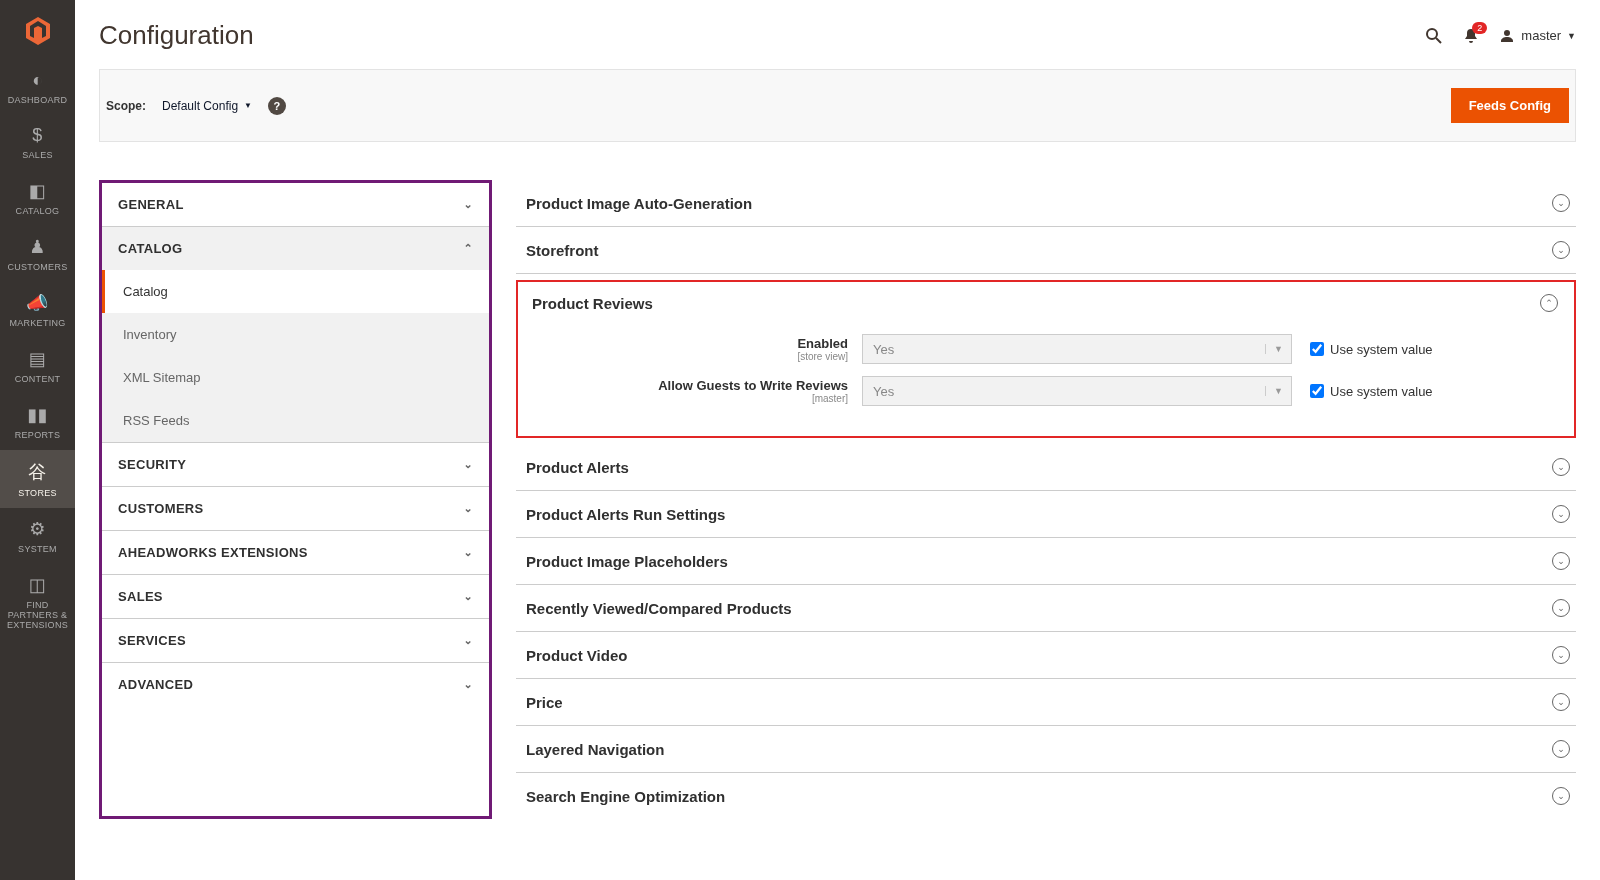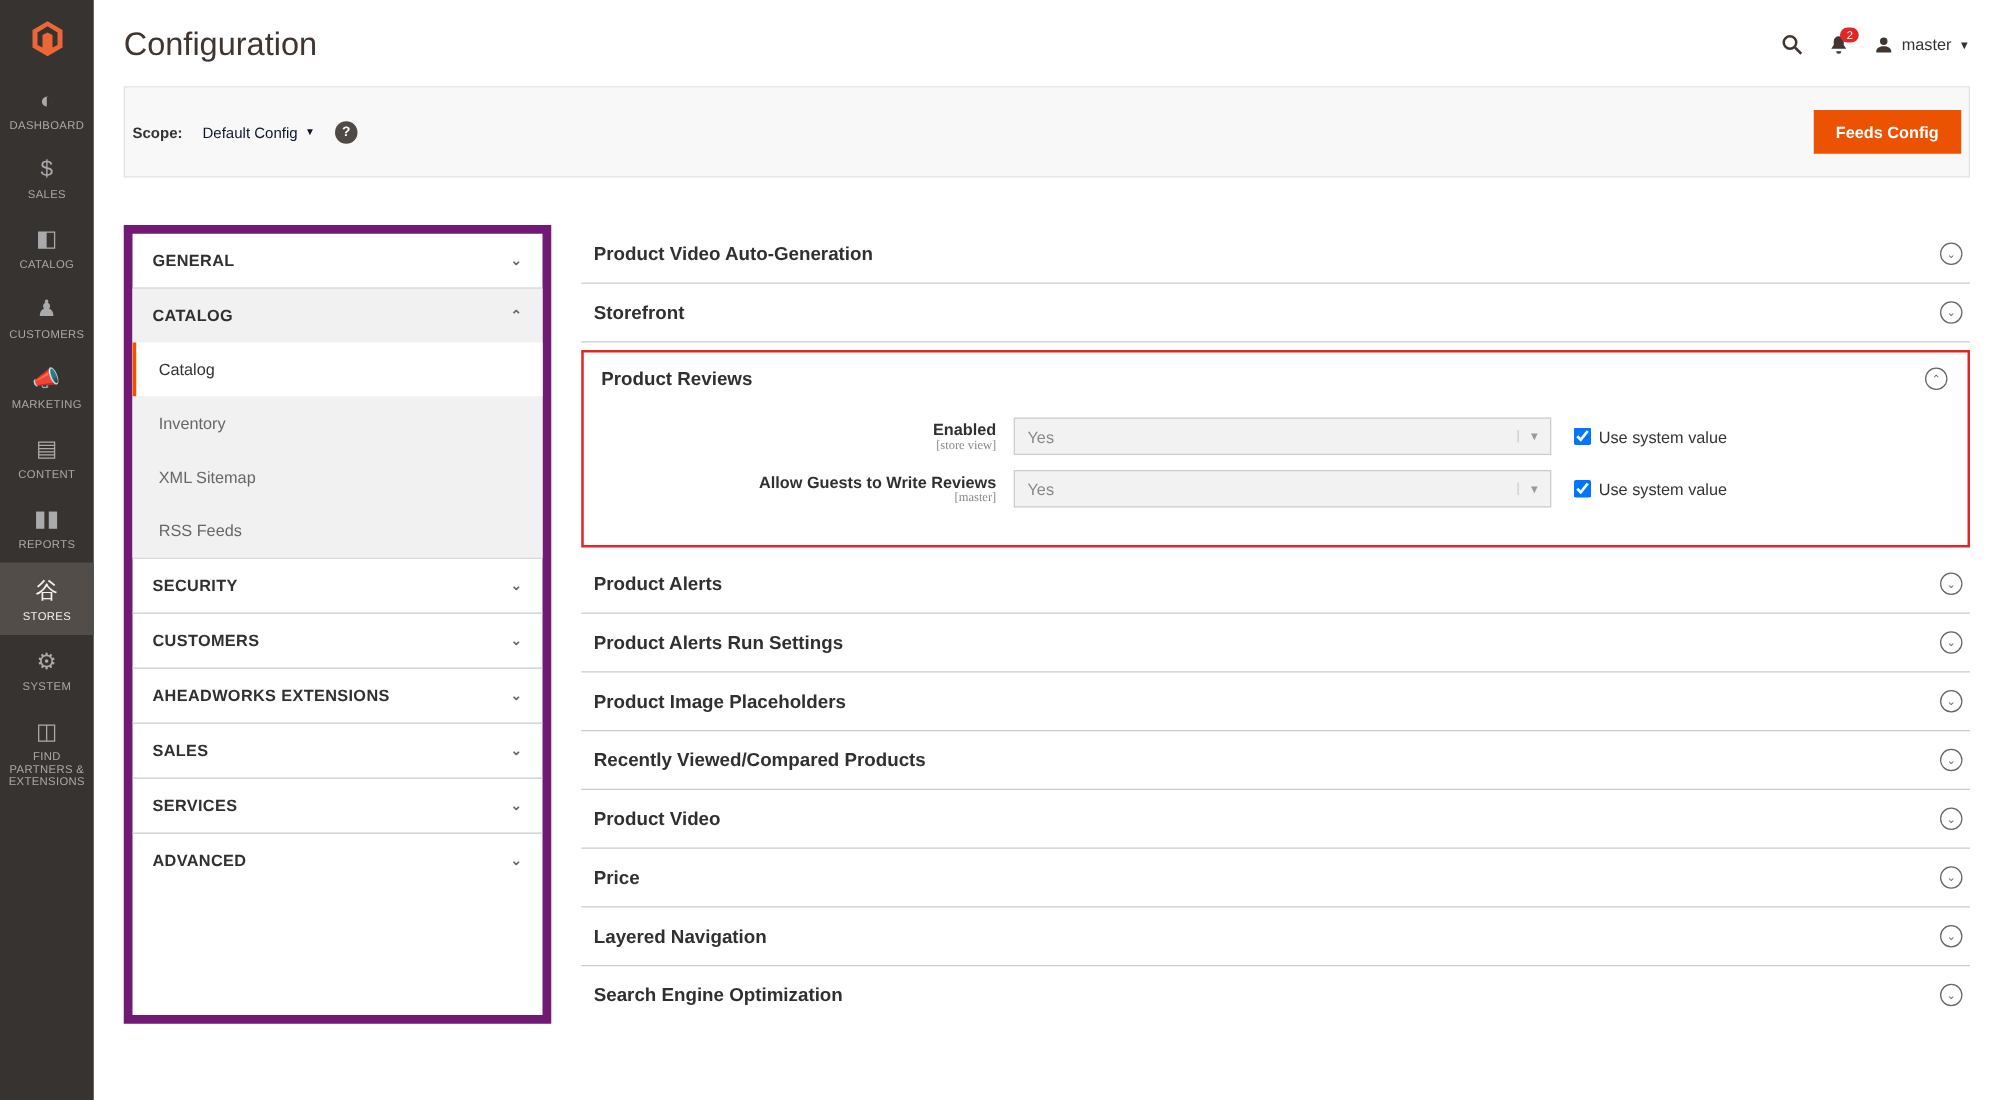--- a/index.html
+++ b/index.html
@@ -29,40 +29,40 @@
 
 .scope-bar { background: #f8f8f8; border: 1px solid #e3e3e3; padding: 18px 6px; display: flex; align-items: center; justify-content: space-between; margin-bottom: 38px; }
 .scope-left { display: flex; align-items: center; gap: 16px; }
 .scope-label { font-weight: 600; font-size: 12px; }
 .scope-select { font-size: 12px; color: #0f172a; cursor: pointer; display: inline-flex; align-items: center; gap: 6px; }
 .scope-help { width: 18px; height: 18px; border-radius: 50%; background: #514943; color: #fff; display: inline-flex; align-items: center; justify-content: center; font-size: 11px; font-weight: bold; cursor: pointer; }
 .btn-primary { background: #eb5202; color: #fff; border: none; padding: 10px 18px; font-size: 13px; font-weight: 600; cursor: pointer; }
 
 
 .content { display: flex; gap: 24px; }
-.config-nav { width: 342px; border: 7px solid #701a75; flex-shrink: 0; }
+.config-nav { width: 393px; border: 3px solid #701a75; flex-shrink: 0; }
 .config-group { border-bottom: 1px solid #ccc; }
 .config-group:last-child { border-bottom: none; }
 .config-group-head { display: flex; justify-content: space-between; align-items: center; padding: 14px 16px; font-size: 13px; font-weight: 600; text-transform: uppercase; cursor: pointer; color: #303030; letter-spacing: 0.3px; }
 .config-group-head .chev { font-size: 11px; color: #666; }
 .config-group.expanded .config-group-head { background: #f1f1f1; }
 .config-sub { background: #f1f1f1; }
 .config-sub-item { padding: 14px 18px; font-size: 13px; color: #666; cursor: pointer; border-left: 3px solid transparent; }
 .config-sub-item.active { background: #fff; border-left-color: #eb5202; color: #333; font-weight: 400; }
 
 .config-panel { flex: 1; }
 .section { border-bottom: 1px solid #ccc; padding: 14px 0 14px 10px; display: flex; justify-content: space-between; align-items: center; cursor: pointer; }
 .section-title { font-size: 15px; font-weight: 600; color: #303030; }
 .circle-chev { width: 18px; height: 18px; border: 1px solid #666; border-radius: 50%; display: inline-flex; align-items: center; justify-content: center; font-size: 9px; color: #666; margin-right: 6px; }
 .section-open { border: 2px solid #e22626; padding: 0; margin: 6px 0; }
 .section-open .section-head { display: flex; justify-content: space-between; align-items: center; padding: 12px 10px 18px 14px; cursor: pointer; }
 .section-body { padding: 4px 14px 18px 14px; }
 .field-row { display: flex; align-items: center; margin-bottom: 12px; }
 .field-label { width: 330px; text-align: right; padding-right: 14px; font-size: 13px; font-weight: 600; color: #303030; }
-.field-label .scope-hint { display: block; font-size: 10px; color: #888; font-weight: 400; font-family: Liberation Serif, serif; }
+.field-label .scope-hint { display: block; font-size: 10px; color: #888; font-weight: 400; }
 .field-select { flex: 0 0 430px; display: flex; align-items: center; background: #f2f2f2; border: 1px solid #ccc; height: 30px; color: #888; font-size: 13px; }
 .field-select .val { flex: 1; padding: 0 10px; }
 .field-select .dd { width: 26px; border-left: 1px solid #ccc; display: flex; align-items: center; justify-content: center; font-size: 9px; color: #999; }
 .field-check { margin-left: 18px; display: flex; align-items: center; gap: 6px; font-size: 13px; }
 .field-check input { width: 14px; height: 14px; }
 </style>
 </head>
 <body>
 
 <div class="app">
@@ -205,21 +205,21 @@
         <div class="config-group">
             <div class="config-group-head">
               <span>ADVANCED</span>
               <span class="chev">⌄</span>
             </div>
           </div>
       </div>
 
       <div class="config-panel">
         <div class="section">
-            <span class="section-title">Product Video Auto-Generation</span>
+            <span class="section-title">Product Image Auto-Generation</span>
             <span class="circle-chev">⌄</span>
           </div>
         <div class="section">
             <span class="section-title">Storefront</span>
             <span class="circle-chev">⌄</span>
           </div>
 
         <div class="section-open">
           <div class="section-head">
             <span class="section-title">Product Reviews</span>

